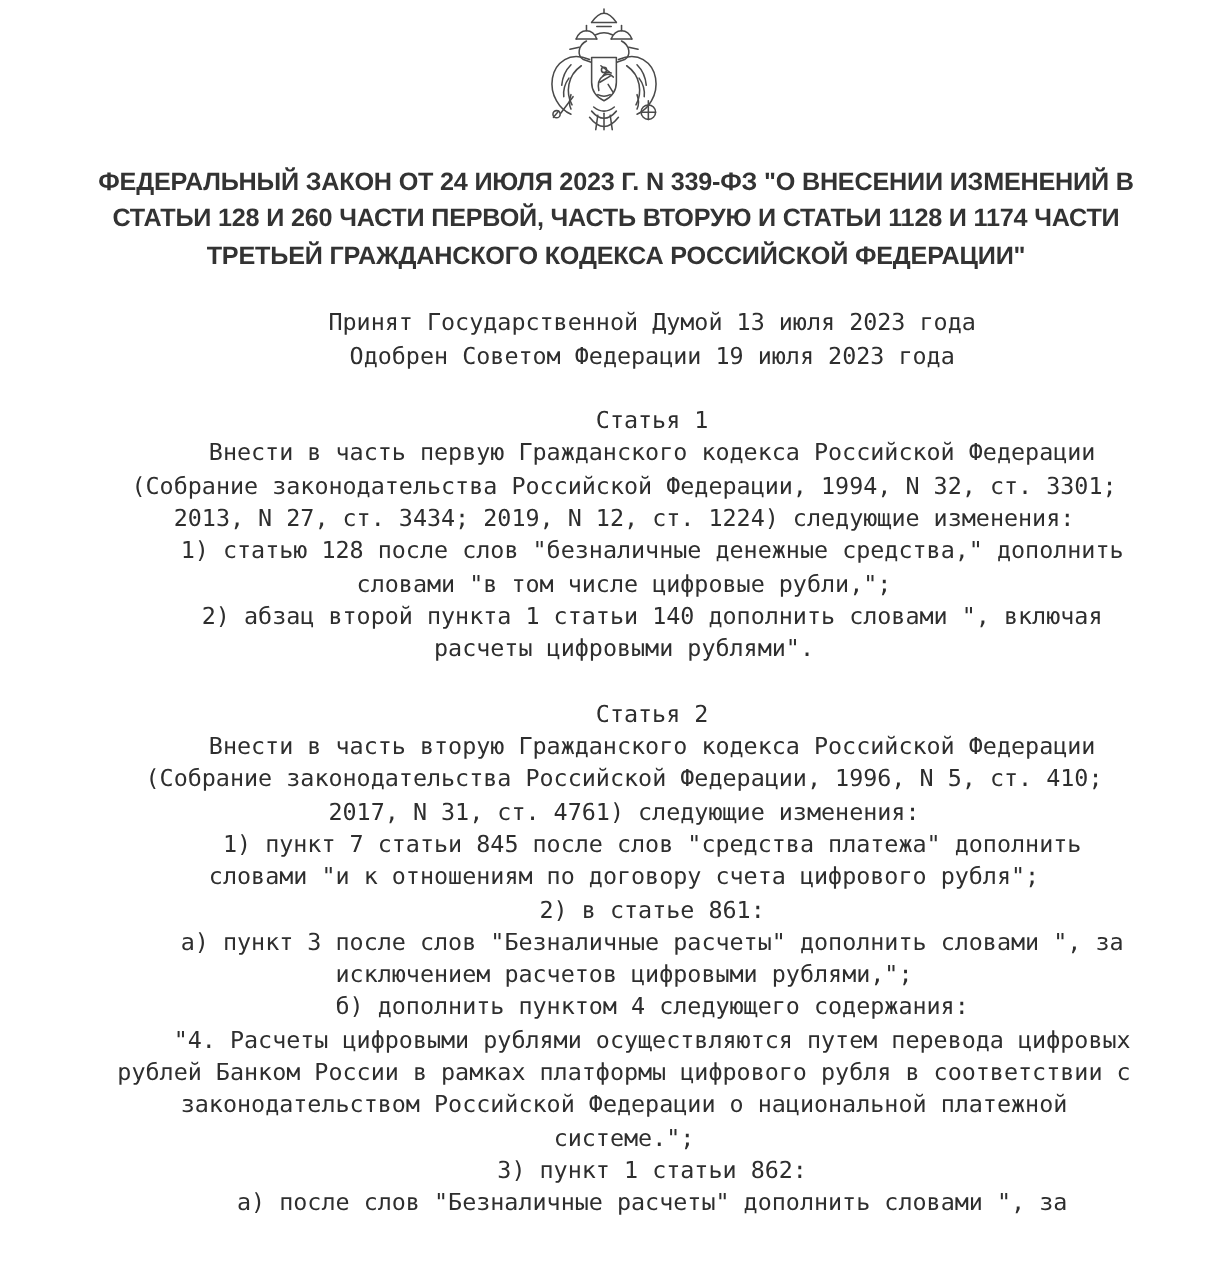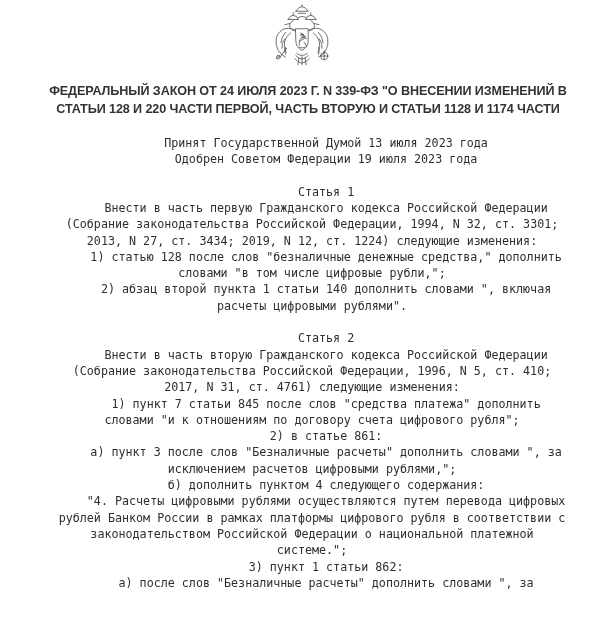--- a/index.html
+++ b/index.html
@@ -135,16 +135,17 @@
       <path d="M57 56 l8 6"></path>
       <circle cx="60" cy="60" r="2.5"></circle>
       <path d="M54 84 q6 3 12 0"></path>
       <path d="M64 74 l5 8"></path>
     </g>
   </svg>
 </div>
 
 <h1 class="doc-title">
   <span class="tline">ФЕДЕРАЛЬНЫЙ ЗАКОН ОТ 24 ИЮЛЯ 2023 Г. N 339-ФЗ "О ВНЕСЕНИИ ИЗМЕНЕНИЙ В</span>
-  <span class="tline">СТАТЬИ 128 И 220 ЧАСТИ ПЕРВОЙ, ЧАСТЬ ВТОРУЮ И СТАТЬИ 1128 И 1174 ЧАСТИ</span>
+  <span class="tline">СТАТЬИ 128 И 260 ЧАСТИ ПЕРВОЙ, ЧАСТЬ ВТОРУЮ И СТАТЬИ 1128 И 1174 ЧАСТИ</span>
+  <span class="tline">ТРЕТЬЕЙ ГРАЖДАНСКОГО КОДЕКСА РОССИЙСКОЙ ФЕДЕРАЦИИ"</span>
 </h1>
 
 <div class="body-text" id="body-text"><span class="pline">    Принят Государственной Думой 13 июля 2023 года</span><span class="pline">    Одобрен Советом Федерации 19 июля 2023 года</span><span class="blank"></span><span class="pline">    Статья 1</span><span class="pline">    Внести в часть первую Гражданского кодекса Российской Федерации</span><span class="pline">(Собрание законодательства Российской Федерации, 1994, N 32, ст. 3301;</span><span class="pline">2013, N 27, ст. 3434; 2019, N 12, ст. 1224) следующие изменения:</span><span class="pline">    1) статью 128 после слов "безналичные денежные средства," дополнить</span><span class="pline">словами "в том числе цифровые рубли,";</span><span class="pline">    2) абзац второй пункта 1 статьи 140 дополнить словами ", включая</span><span class="pline">расчеты цифровыми рублями".</span><span class="blank"></span><span class="pline">    Статья 2</span><span class="pline">    Внести в часть вторую Гражданского кодекса Российской Федерации</span><span class="pline">(Собрание законодательства Российской Федерации, 1996, N 5, ст. 410;</span><span class="pline">2017, N 31, ст. 4761) следующие изменения:</span><span class="pline">    1) пункт 7 статьи 845 после слов "средства платежа" дополнить</span><span class="pline">словами "и к отношениям по договору счета цифрового рубля";</span><span class="pline">    2) в статье 861:</span><span class="pline">    а) пункт 3 после слов "Безналичные расчеты" дополнить словами ", за</span><span class="pline">исключением расчетов цифровыми рублями,";</span><span class="pline">    б) дополнить пунктом 4 следующего содержания:</span><span class="pline">    "4. Расчеты цифровыми рублями осуществляются путем перевода цифровых</span><span class="pline">рублей Банком России в рамках платформы цифрового рубля в соответствии с</span><span class="pline">законодательством Российской Федерации о национальной платежной</span><span class="pline">системе.";</span><span class="pline">    3) пункт 1 статьи 862:</span><span class="pline">    а) после слов "Безналичные расчеты" дополнить словами ", за</span></div>
 
 </body></html>

